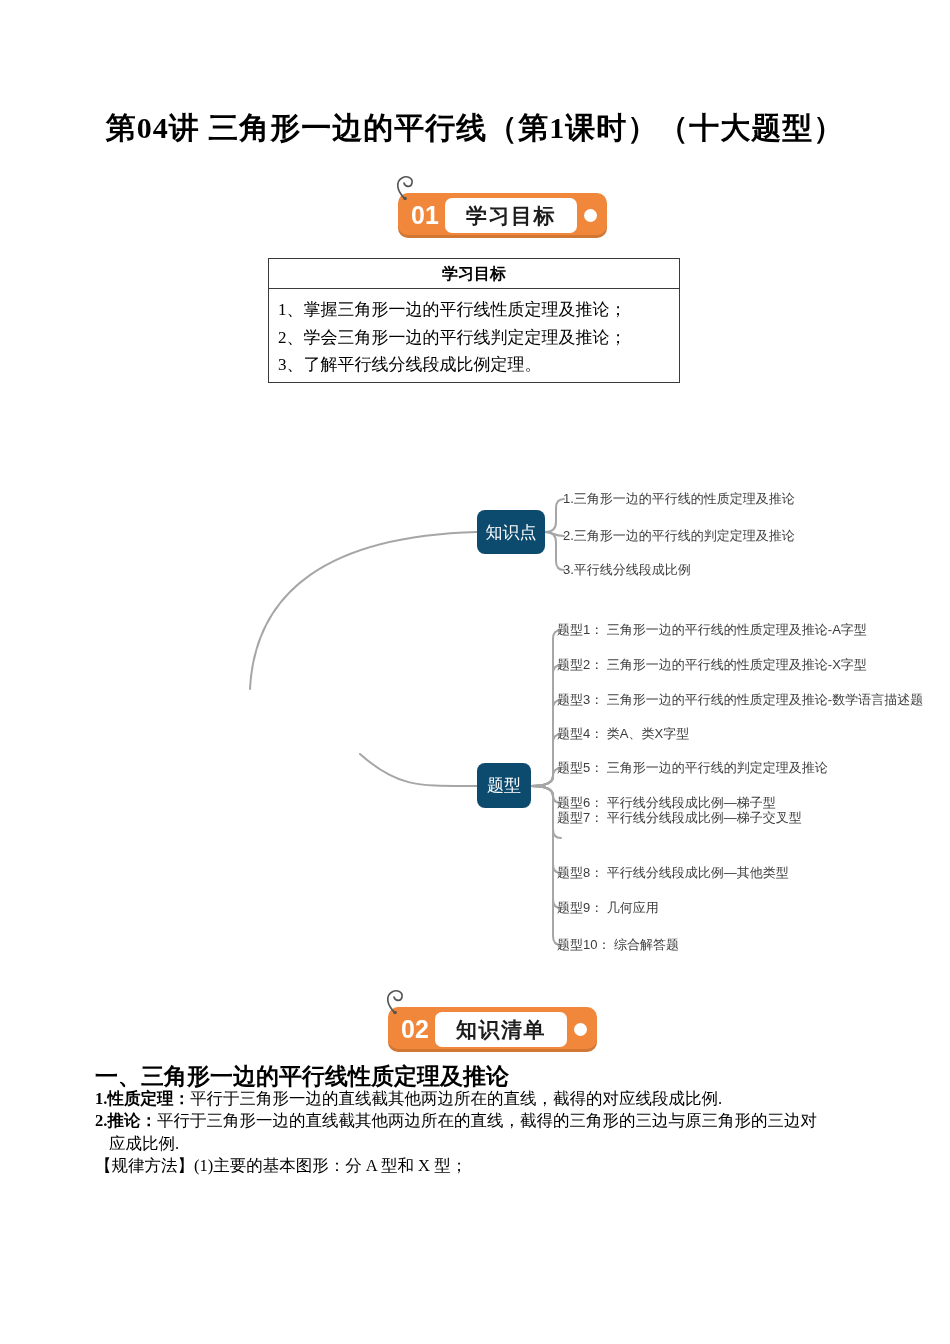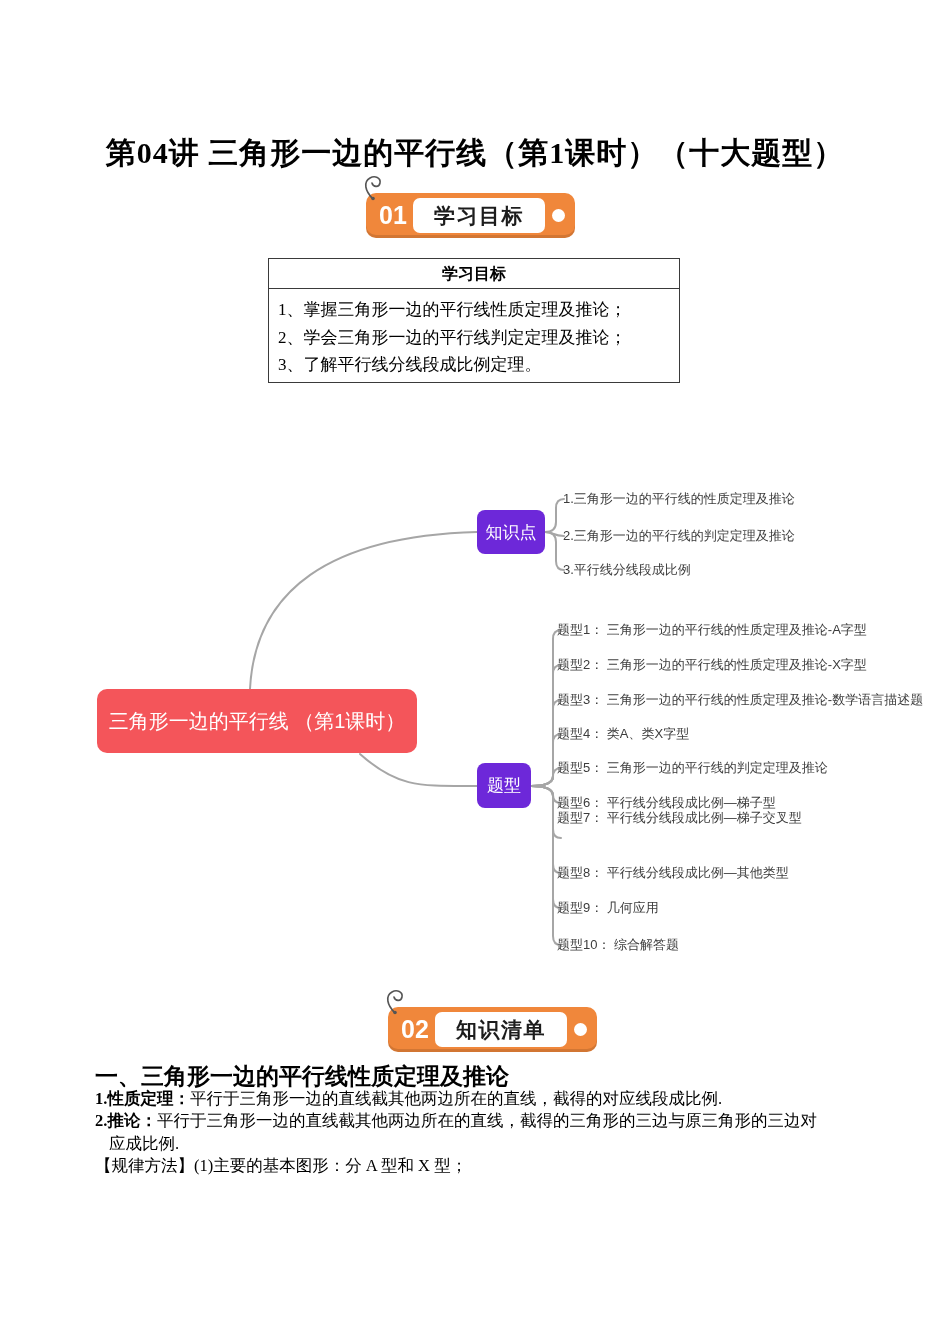--- a/index.html
+++ b/index.html
@@ -6,21 +6,21 @@
   html,body { background:#ffffff; }
   .page {
     position:relative; width:950px; height:1344px; margin:0 auto;
     background:#ffffff; overflow:hidden;
     font-family:"Liberation Sans","DejaVu Sans",sans-serif;
   }
   
   .doc-title {
     position:absolute; left:0; top:108px; width:950px;
     text-align:center; font-family:"Liberation Serif","DejaVu Serif",serif;
-    font-size:30px; font-weight:700; color:#000; letter-spacing:1px;margin-top:25px;
+    font-size:30px; font-weight:700; color:#000; letter-spacing:1px;
   }
   
   .badge {
     position:absolute; width:209px; height:45px;
     background:#F0873B; border-radius:10px;
     box-shadow: inset 0 -3px 0 rgba(0,0,0,0.12);
   }
   .badge-num {
     position:absolute; left:13px; top:0; height:45px; line-height:45px;
     color:#ffffff; font-size:25px; font-weight:800;
@@ -54,21 +54,21 @@
   .mindmap { position:absolute; left:0; top:470px; width:950px; height:505px; }
   .mm-lines { position:absolute; left:0; top:0; }
   .mm-lines path { fill:none; stroke:#A6A6A6; stroke-width:2; stroke-linecap:round; stroke-linejoin:round; }
   .mm-center {
     position:absolute; left:97px; top:219px; width:320px; height:64px;
     background:#F4555A; border-radius:10px; color:#ffffff;
     display:flex; align-items:center; justify-content:center;
     font-size:20px; font-weight:500; white-space:nowrap;
   }
   .mm-node {
-    position:absolute; background:#6d28d9; border-radius:8px; color:#ffffff;
+    position:absolute; background:#0c4a6e; border-radius:8px; color:#ffffff;
     display:flex; align-items:center; justify-content:center;
     font-size:17px; font-weight:500;
   }
   .mm-node.knowledge { left:477px; top:40px; width:68px; height:44px; }
   .mm-node.qtype     { left:477px; top:293px; width:54px; height:45px; }
   .mm-item {
     position:absolute; font-size:13px; line-height:20px; color:#3c3c3c;
     white-space:nowrap;
   }
   
@@ -84,21 +84,21 @@
   .kl-line b { font-weight:700; }
   .kl-indent { padding-left:14px; }
 </style>
 </head>
 <body>
 
 <div class="page">
 
   <h1 class="doc-title">第04讲 三角形一边的平行线（第1课时）（十大题型）</h1>
 
-  <div class="badge" style="left:366px; top:193px;text-align:center;">
+  <div class="badge" style="left:398px; top:193px;text-align:center;">
     <svg class="pin" width="24" height="30" viewBox="0 0 24 30">
       <path d="M11 28 C3 20 1 11 8 7 C13 4 19 7 18 12 C17 17 11 16 10 12" stroke="#555" stroke-width="1.6" fill="none" stroke-linecap="round"></path>
       <circle cx="11" cy="27.5" r="1.8" fill="#555"></circle>
     </svg>
     <span class="badge-num">01</span>
     <span class="badge-pill">
         <span>学习目标</span>
       </span>
     <span class="badge-notch"></span>
   </div>
@@ -129,21 +129,20 @@
       <path d="M531 316 Q553 316 553 306 L553 239 Q553 230 561 230"></path>
       <path d="M531 316 Q553 316 553 306 L553 273 Q553 264 561 264"></path>
       <path d="M531 316 Q553 316 553 307 Q553 298 561 298"></path>
       <path d="M531 316 Q553 316 553 325 Q553 333 561 333"></path>
       <path d="M531 316 Q553 316 553 326 L553 359 Q553 368 561 368"></path>
       <path d="M531 316 Q553 316 553 326 L553 394 Q553 403 561 403"></path>
       <path d="M531 316 Q553 316 553 326 L553 429 Q553 438 561 438"></path>
       <path d="M531 316 Q553 316 553 326 L553 466 Q553 475 561 475"></path>
     </svg>
 
-    <div class="mm-center">三角形一边的平行线 （第1课时）</div>
     <div class="mm-node knowledge">知识点</div>
     <div class="mm-node qtype">题型</div>
 
     <div class="mm-item" style="left:563px; top:19px;">1.三角形一边的平行线的性质定理及推论</div>
     <div class="mm-item" style="left:563px; top:56px;">2.三角形一边的平行线的判定定理及推论</div>
     <div class="mm-item" style="left:563px; top:90px;">3.平行线分线段成比例</div>
 
     <div class="mm-item" style="left:557px; top:150px;">题型1： 三角形一边的平行线的性质定理及推论-A字型</div>
     <div class="mm-item" style="left:557px; top:185px;">题型2： 三角形一边的平行线的性质定理及推论-X字型</div>
     <div class="mm-item" style="left:557px; top:220px;">题型3： 三角形一边的平行线的性质定理及推论-数学语言描述题</div>

